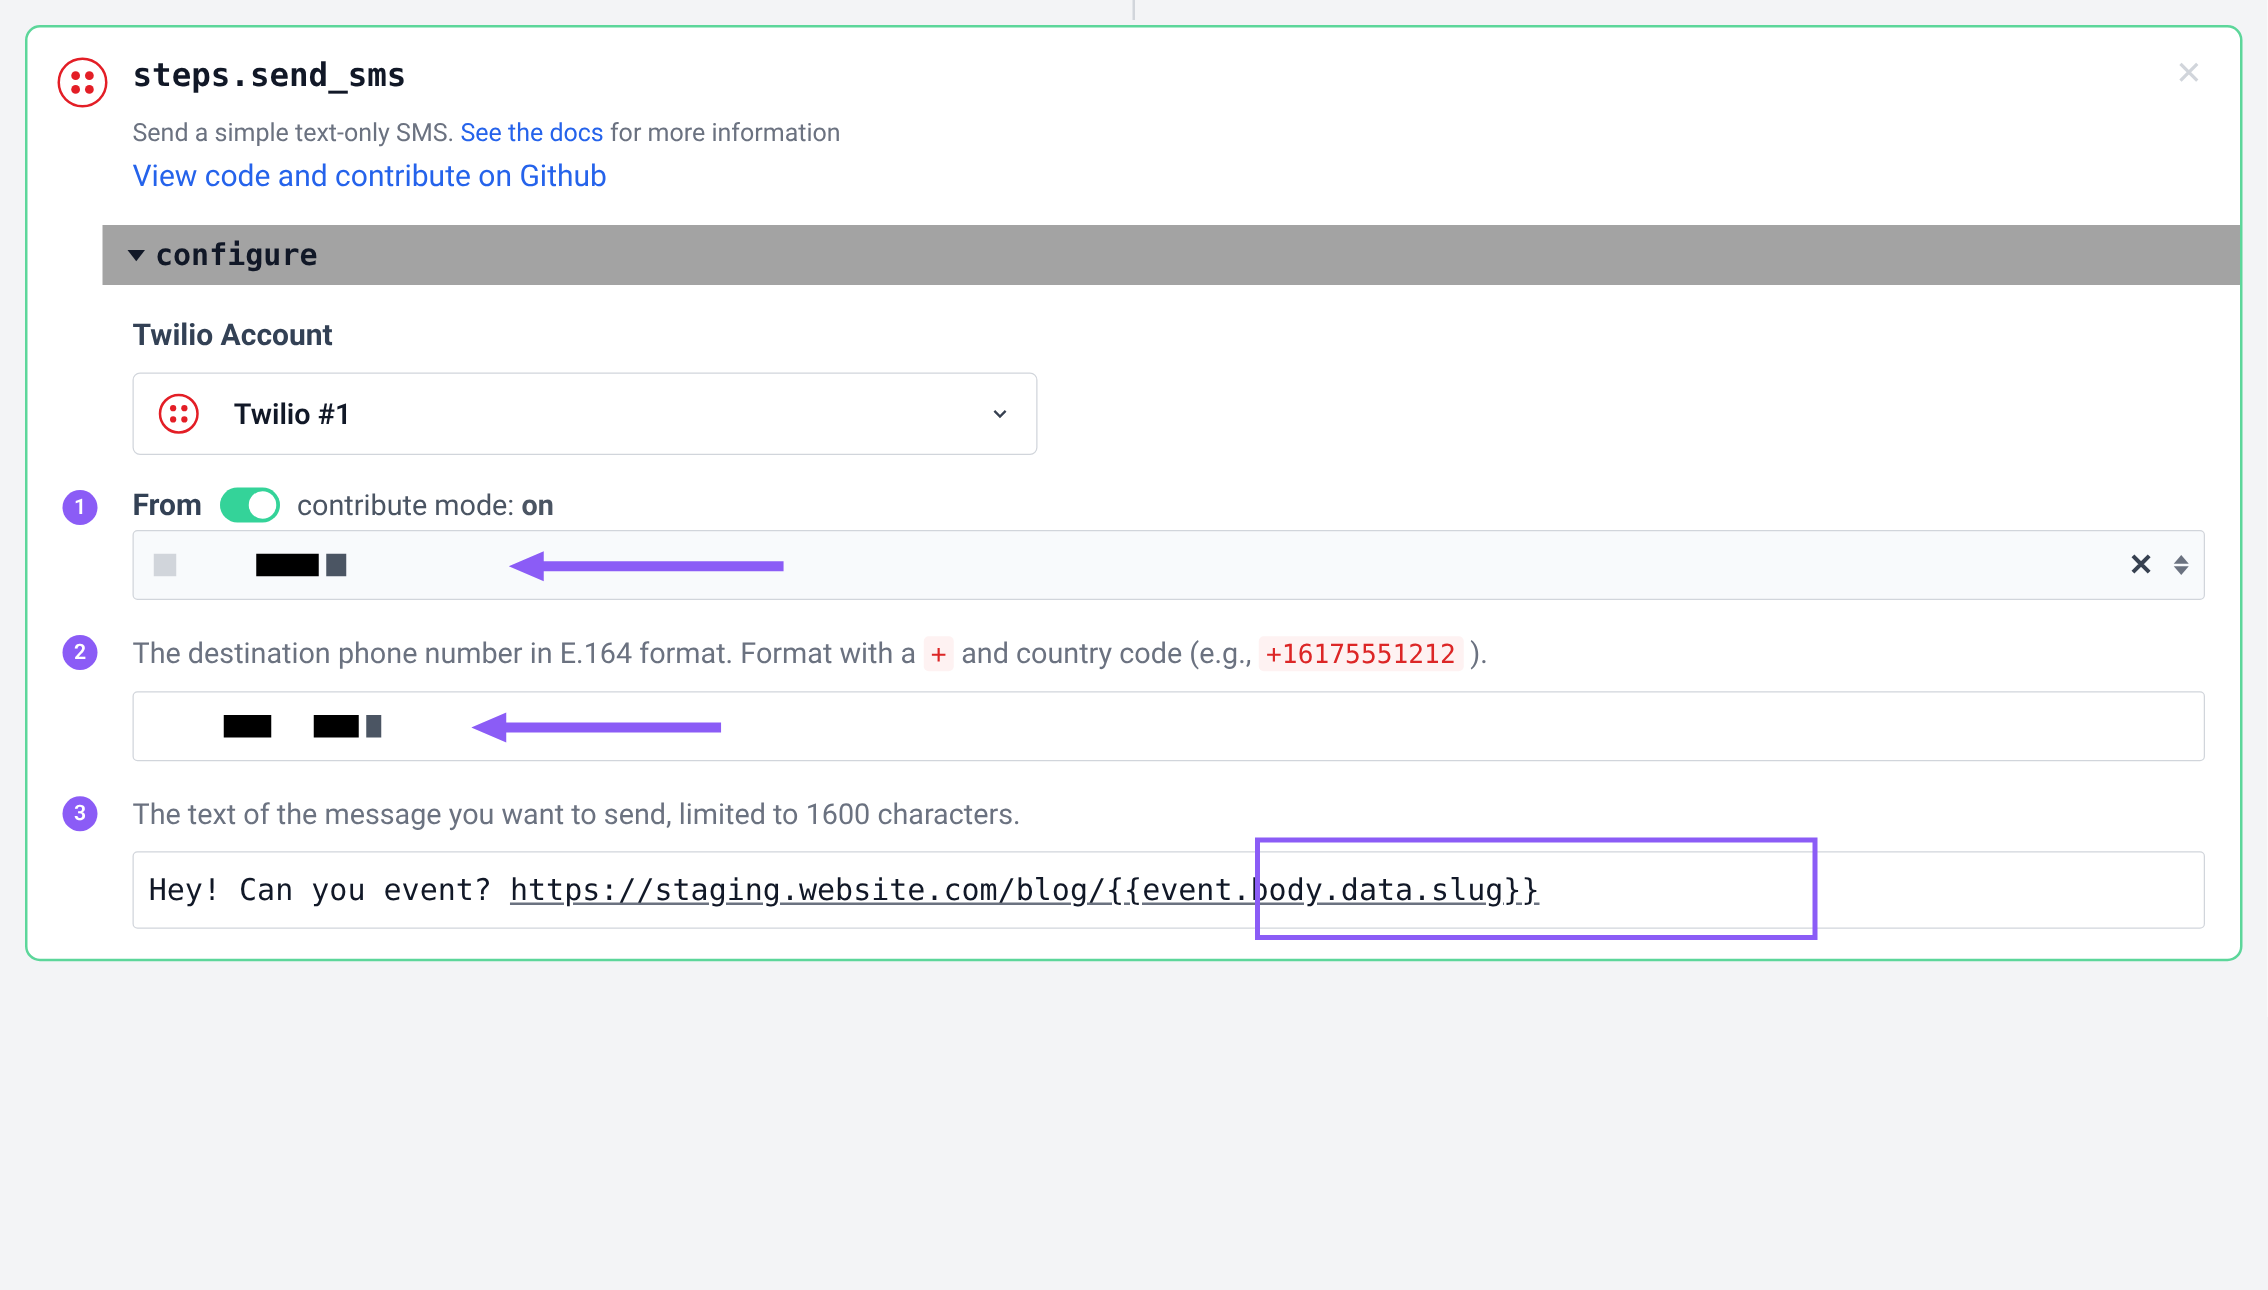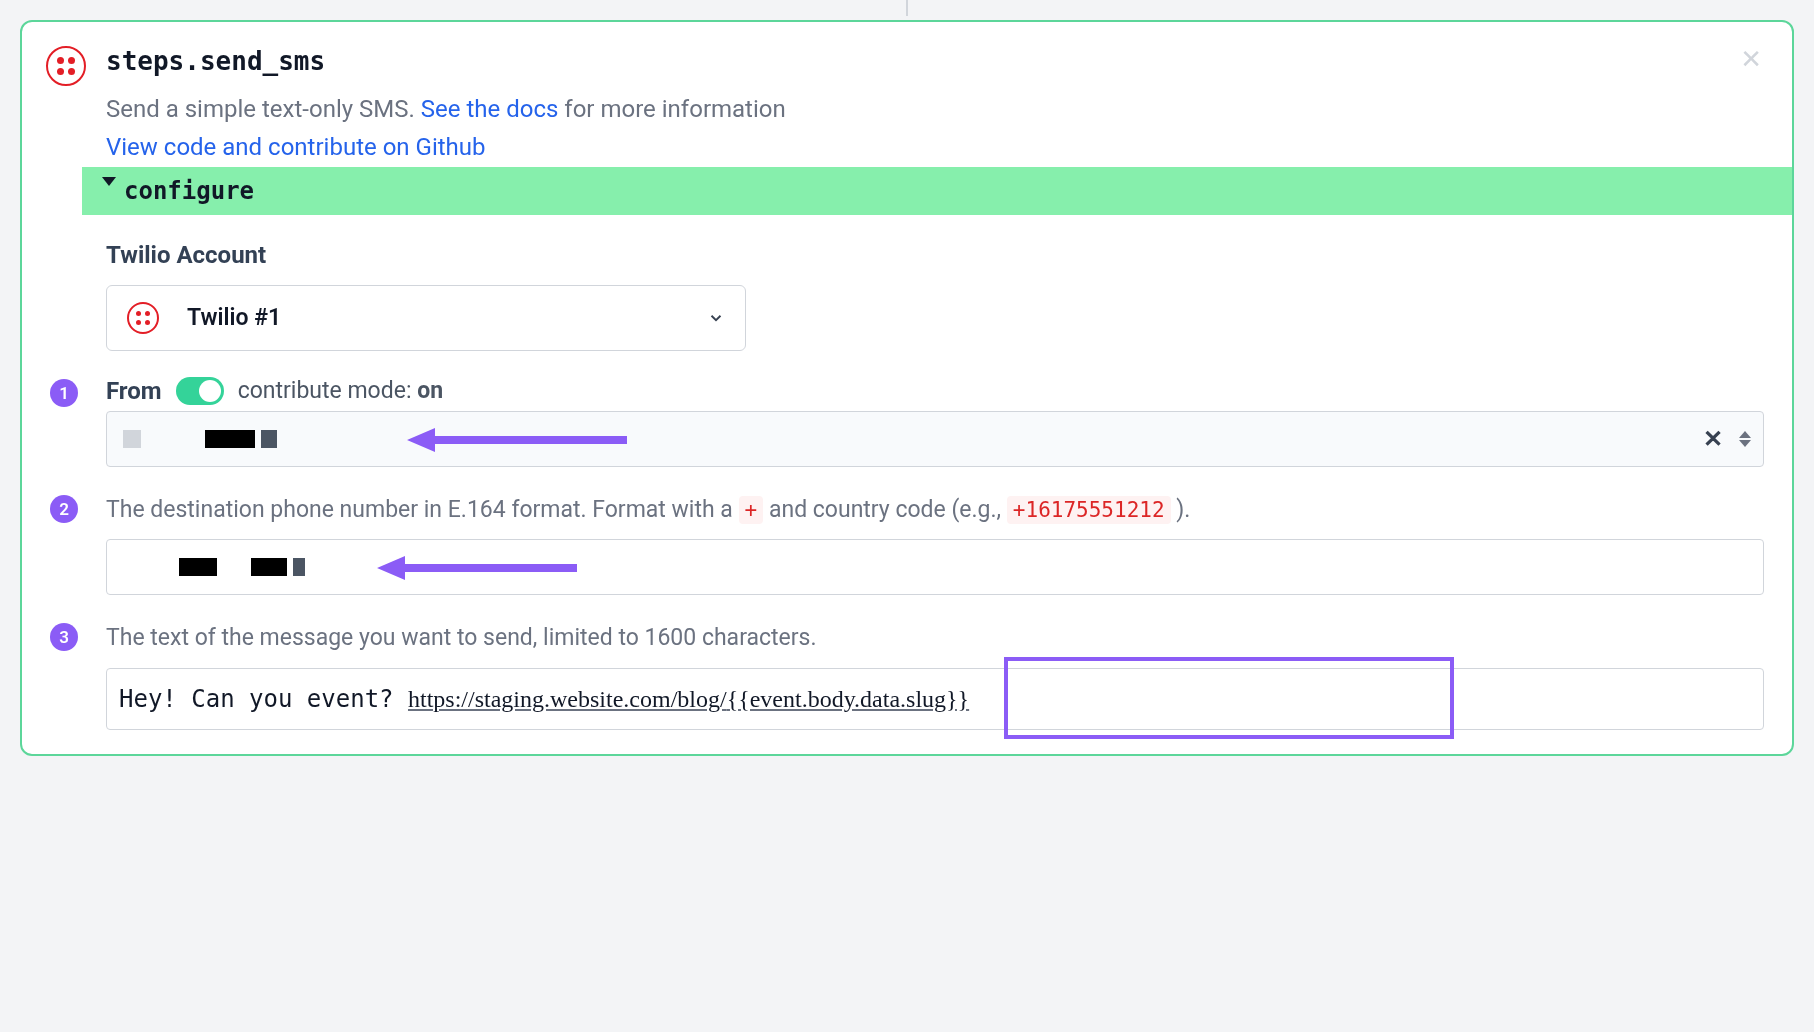--- a/index.html
+++ b/index.html
@@ -65,21 +65,21 @@
       flex: 1;
     }
     .step-title {
       font-family: ui-monospace, "SF Mono", Menlo, Monaco, Consolas, monospace;
       font-size: 26px;
       font-weight: 700;
       color: #111827;
       margin-bottom: 14px;
     }
     .step-desc {
-      font-size: 24px;
+      font-size: 20px;
       color: #6b7280;
       line-height: 1.6;
     }
     .step-desc .link {
       color: #2563eb;
     }
     .github-link {
       color: #2563eb;
       font-size: 24px;
       line-height: 1.6;
@@ -88,24 +88,25 @@
       position: absolute;
       top: 24px;
       right: 30px;
       font-size: 26px;
       color: #d1d5db;
       cursor: pointer;
       font-weight: 400;
       line-height: 1;
     }
     .configure-bar {
-      background: #86efac;
+      margin-top: 20px;
+      background: #a3a3a3;
       padding: 10px 20px;
       display: flex;
-      align-items: flex-start;
+      align-items: center;
       gap: 8px;
       margin-left: 60px;
     }
     .configure-caret {
       width: 0;
       height: 0;
       border-left: 7px solid transparent;
       border-right: 7px solid transparent;
       border-top: 9px solid #111827;
     }
@@ -190,21 +191,21 @@
       border-radius: 4px;
       font-size: 21px;
     }
     .account-select {
       border: 1px solid #d1d5db;
       border-radius: 6px;
       padding: 16px 20px;
       display: flex;
       align-items: center;
       gap: 28px;
-      width: 640px;
+      width: 724px;
       margin-top: 16px;
       cursor: pointer;
     }
     .account-name {
       font-size: 23px;
       color: #111827;
       font-weight: 600;
       flex: 1;
     }
     .chevron-down-svg {
@@ -276,21 +277,20 @@
       padding: 16px 12px;
       width: 100%;
       font-family: ui-monospace, "SF Mono", Menlo, Monaco, Consolas, monospace;
       font-size: 24px;
       color: #111827;
       position: relative;
     }
     .msg-url {
       text-decoration: underline;
       text-decoration-color: #6b7280;
-      font-family: Liberation Serif, serif;
     }
     .purple-arrow {
       position: absolute;
       pointer-events: none;
     }
     .arrow-svg {
       fill: #8b5cf6;
     }
     .purple-box {
       position: absolute;

